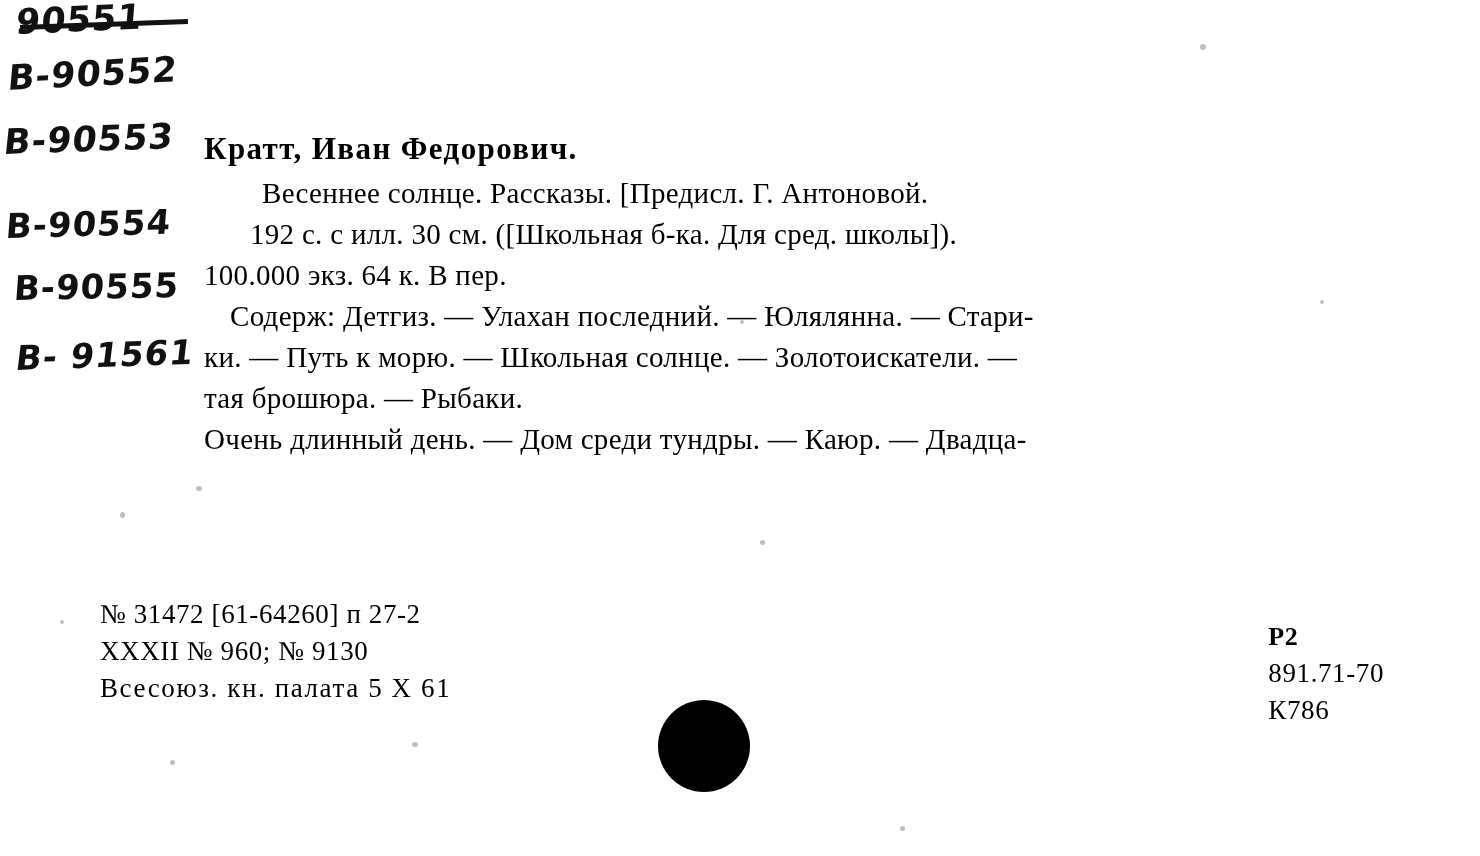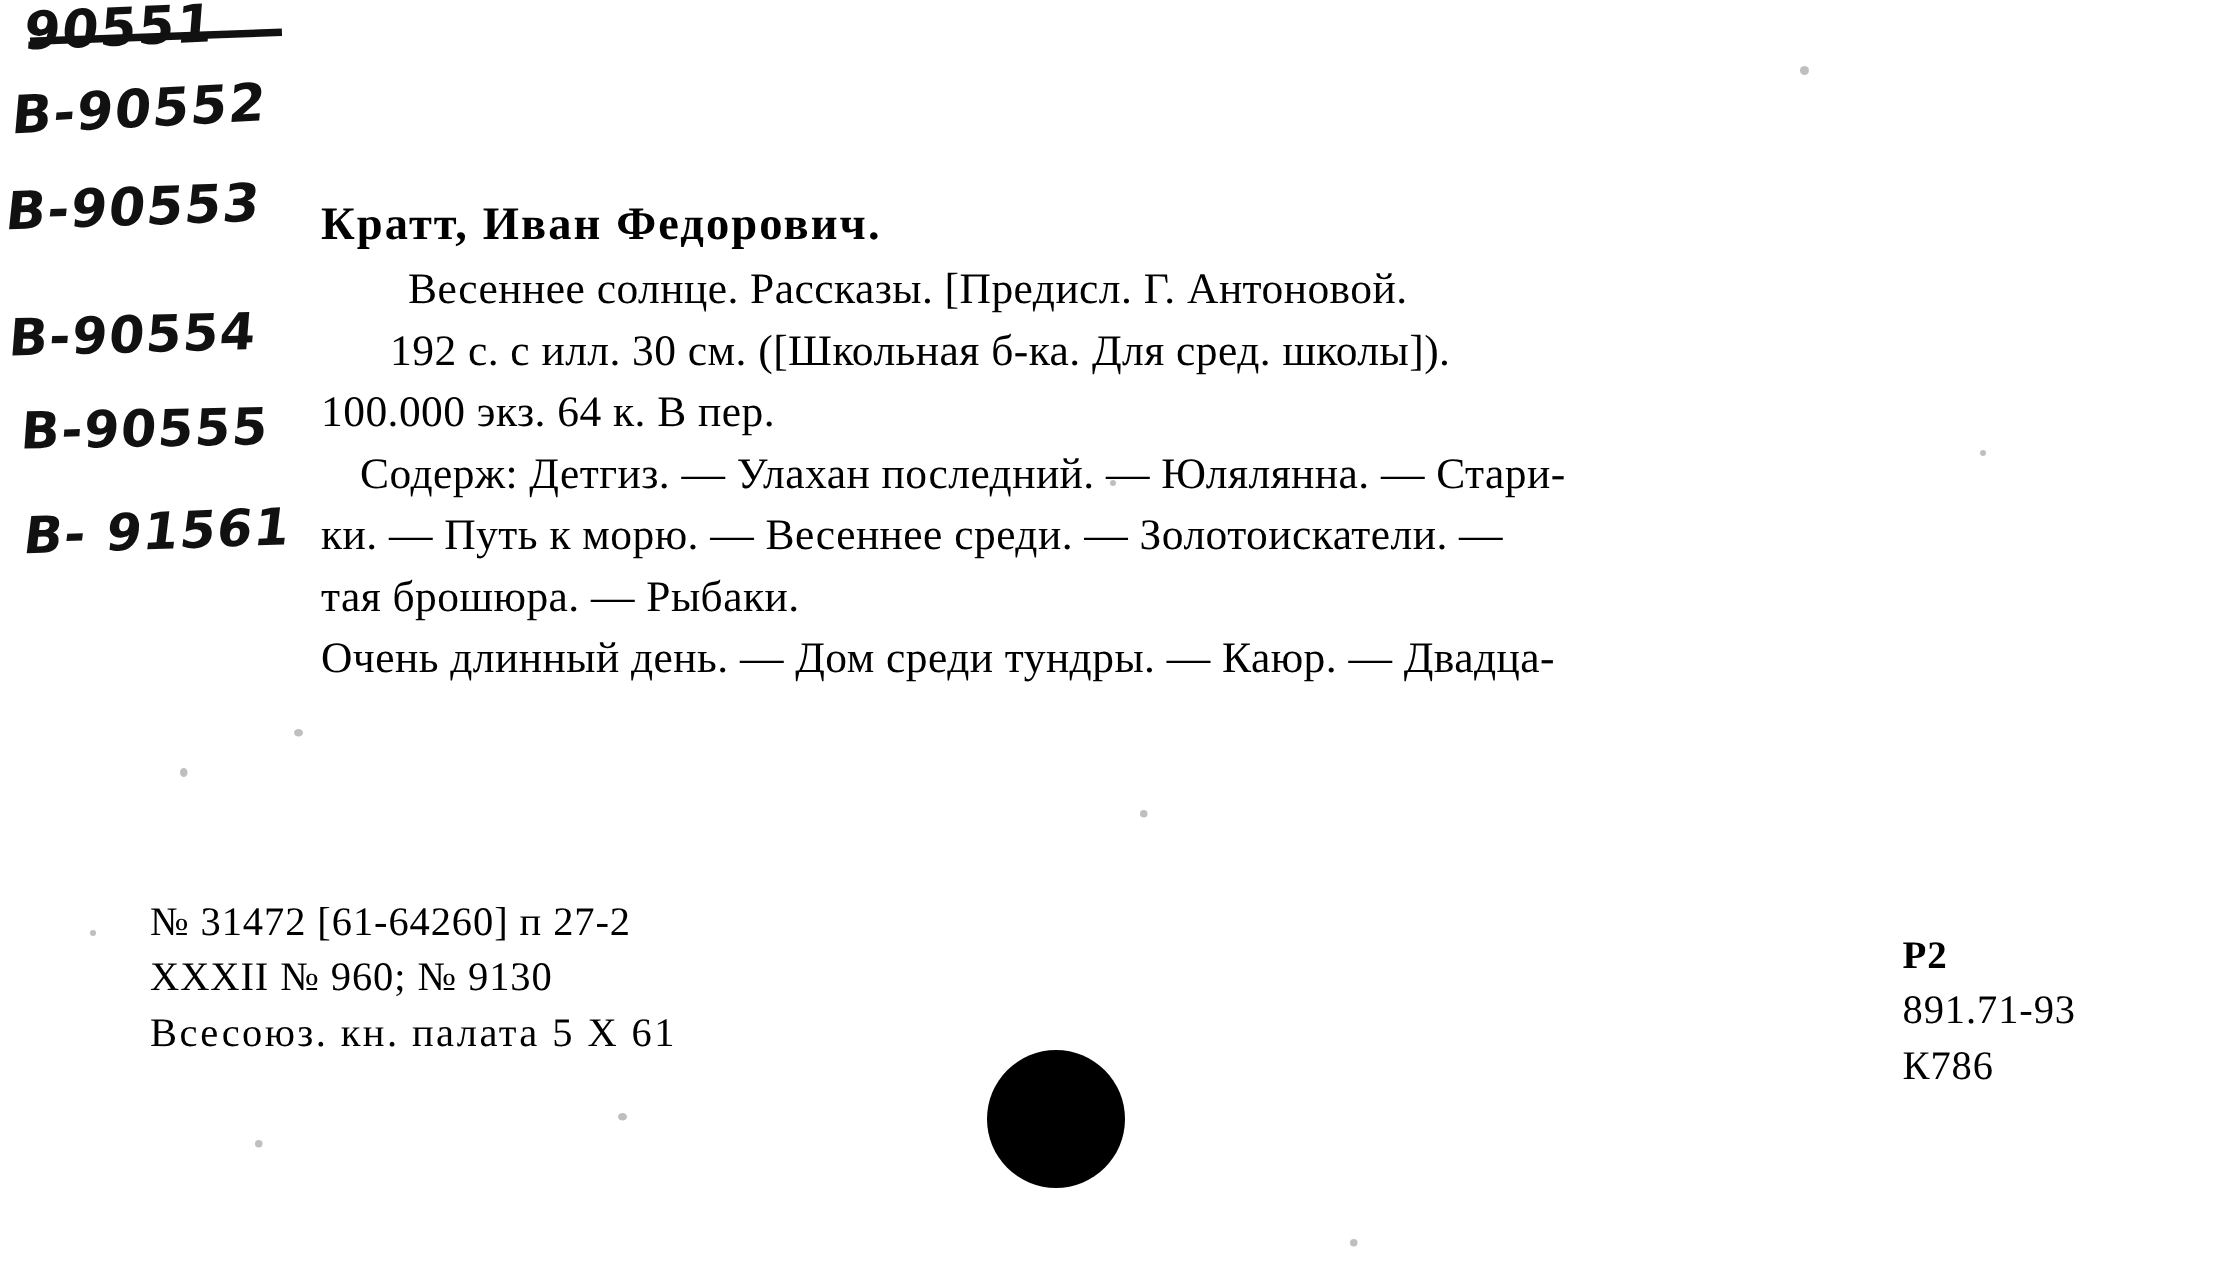--- a/index.html
+++ b/index.html
@@ -50,21 +50,21 @@
     top: 22px;
     width: 168px;
     height: 5px;
     background: #111111;
     transform: rotate(-2deg);
   }
 
   
   .record {
     position: absolute;
-    left: 214px;
+    left: 204px;
     top: 128px;
     width: 1190px;
     font-size: 29px;
     line-height: 41px;
     letter-spacing: 0.3px;
   }
   .author {
     font-weight: bold;
     font-size: 31px;
     letter-spacing: 1.4px;
@@ -138,35 +138,35 @@
     <div class="hw-line hw6">B- 91561</div>
   </div>
 
   <div class="record">
     <div class="author">Кратт, Иван Федорович.</div>
     <div class="body-block">
       <div class="p-line"><span class="indent"></span><span>Весеннее солнце. Рассказы. [Предисл.  Г. Антоновой.</span></div>
       <div class="p-line"><span class="gapB"></span><span>192 с. с илл.     30 см.      ([Школьная б-ка. Для сред. школы]).</span></div>
       <div class="p-line">100.000 экз. 64 к. В пер.</div>
       <div class="p-line"><span class="gapA"></span><span>Содерж: Детгиз. — Улахан последний. — Юлялянна. — Стари-</span></div>
-      <div class="p-line">ки. — Путь к морю. — Весеннее   среди. — Золотоискатели. —</div>
+      <div class="p-line">ки. — Путь к морю. — Школьная   солнце. — Золотоискатели. —</div>
       <div class="p-line">тая брошюра. — Рыбаки.</div>
       <div class="p-line">Очень длинный день. — Дом среди тундры. — Каюр. — Двадца-</div>
     </div>
   </div>
 
   <div class="footer-left">
     <div class="l1">№ 31472 [61-64260] п    27-2</div>
     <div class="l2">XXXII № 960; № 9130</div>
     <div class="l3">Всесоюз. кн. палата 5 X 61</div>
   </div>
 
   <div class="footer-right">
     <div class="r1">Р2</div>
-    <div class="r2">891.71-93</div>
+    <div class="r2">891.71-70</div>
     <div class="r3">К786</div>
   </div>
 
   <div class="punch-hole"></div>
 
   <div class="speck" style="left:1200px; top:44px; width:6px; height:6px;"></div>
   <div class="speck" style="left:760px; top:540px; width:5px; height:5px;"></div>
   <div class="speck" style="left:120px; top:512px; width:5px; height:6px;"></div>
   <div class="speck" style="left:196px; top:486px; width:6px; height:5px;"></div>
   <div class="speck" style="left:412px; top:742px; width:6px; height:5px;"></div>

